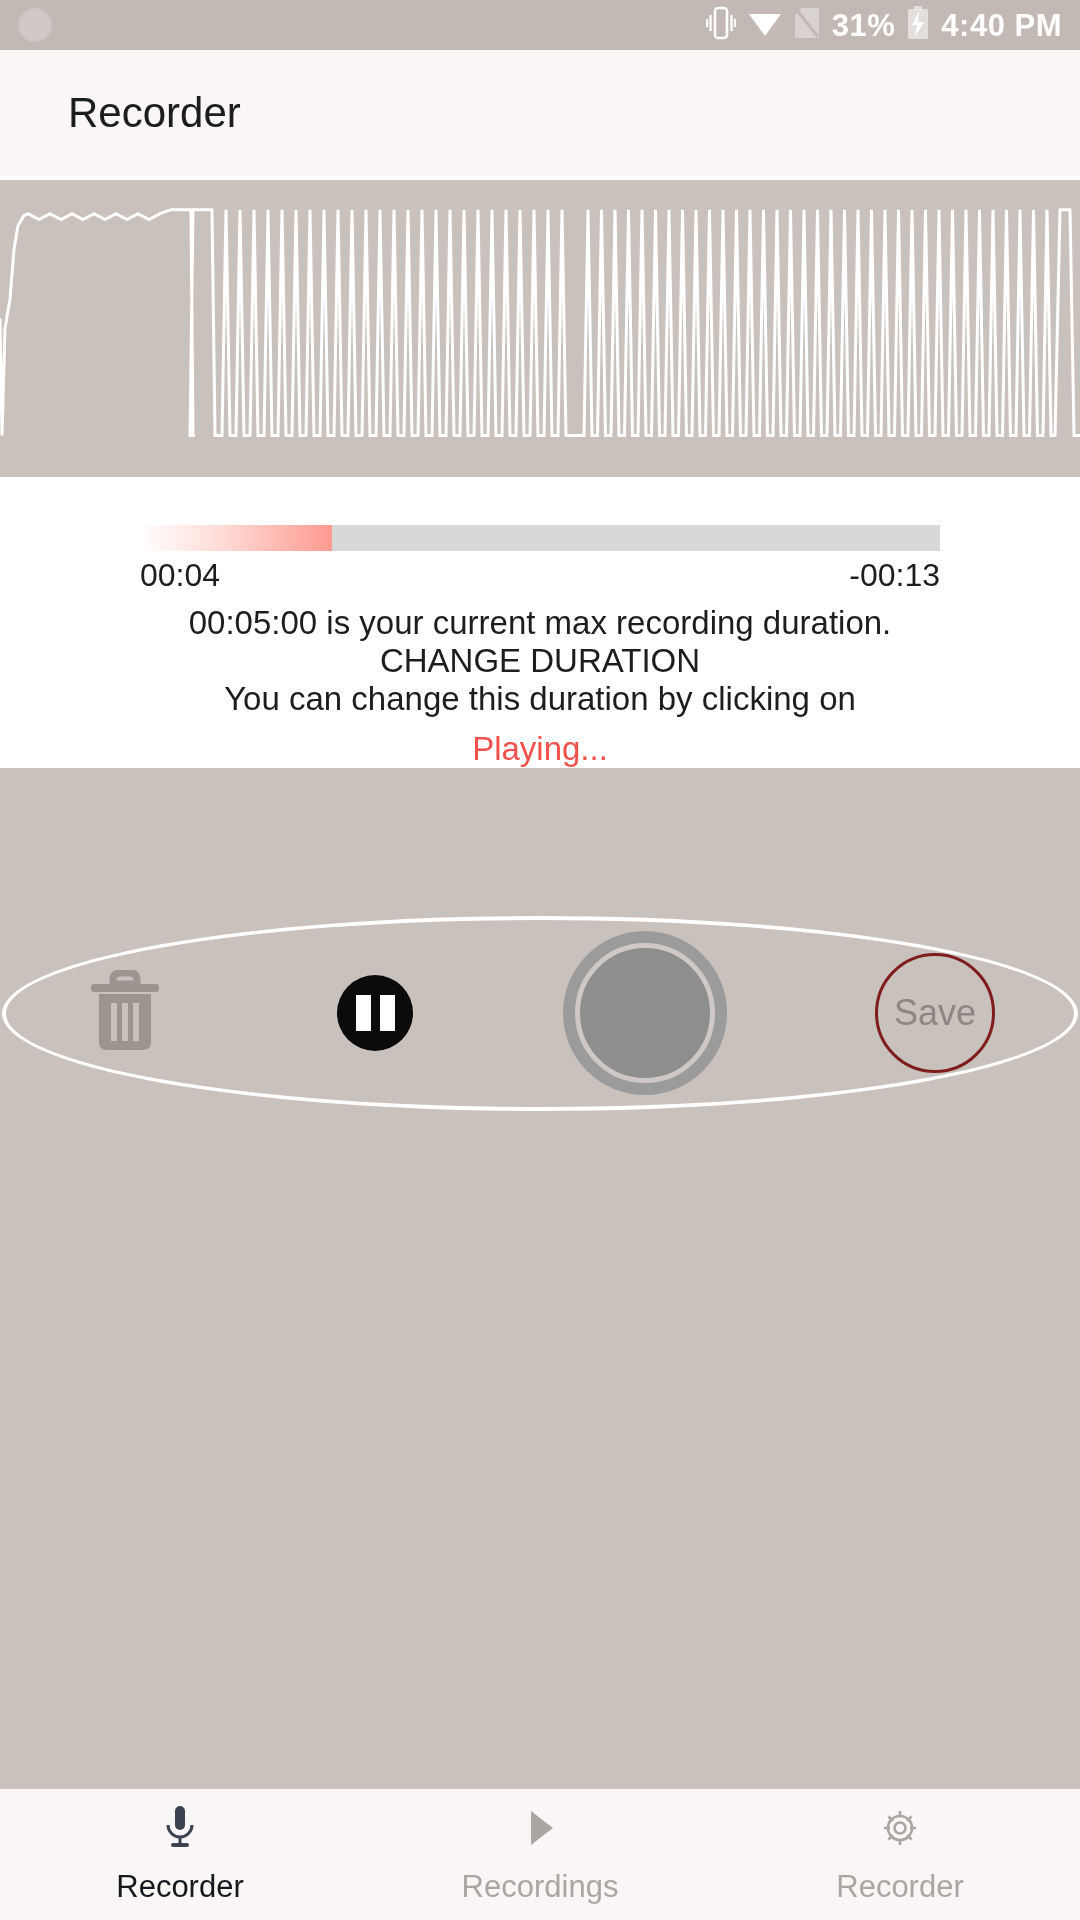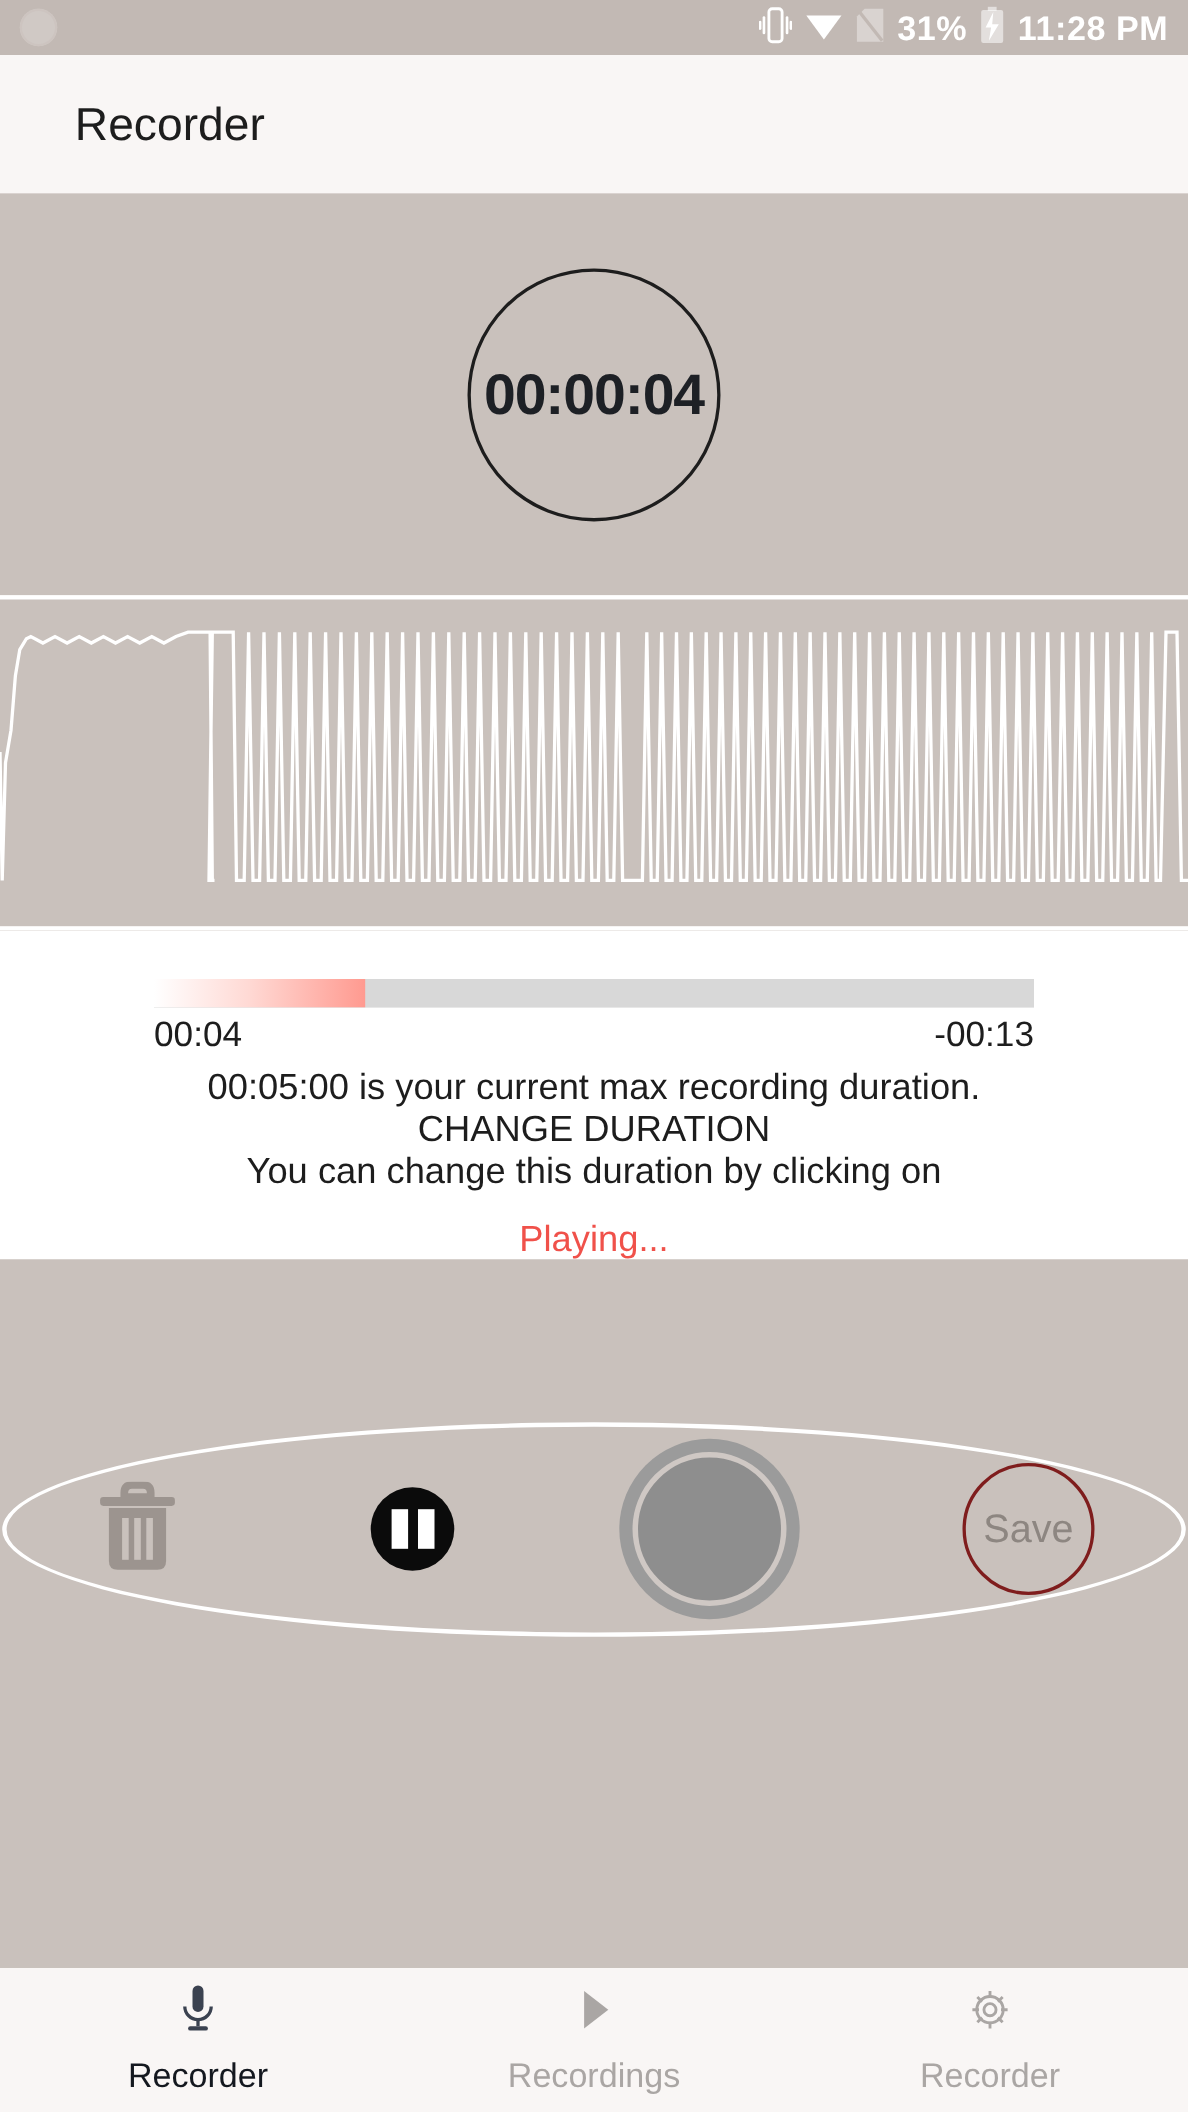--- a/index.html
+++ b/index.html
@@ -72,21 +72,21 @@
     background:linear-gradient(to right, #ffffff 0%, #ffd9d4 45%, #ff9a90 100%);
   }
   .time-row {
     padding:0 140px; display:flex; justify-content:space-between;
     margin-top:6px;
   }
   .time-lbl { font-size:32px; color:#1d1d1d; }
 
   .info-block { text-align:center; margin-top:10px; padding:0 44px; }
   .info-line { font-size:33px; color:#1d1d1d; line-height:1.15; }
-  .status-line { font-size:33px; color:#f0514a; margin-top:24px; }
+  .status-line { font-size:33px; color:#f0514a; margin-top:12px; }
 
   
   .controls-zone {
     flex:1 1 auto; background:#c9c1bc; position:relative;
   }
   .ellipse {
     position:absolute; left:2px; top:148px;
     width:1076px; height:195px;
     border:4px solid #ffffff; border-radius:50%;
   }
@@ -172,33 +172,28 @@
       <span class="sb-text">31%</span>
 
       <span class="icn">
         <svg width="22" height="34" viewBox="0 0 22 34">
           <rect x="7" y="0" width="8" height="4" fill="#ffffff" opacity=".55"></rect>
           <rect x="1" y="3" width="20" height="30" rx="2" fill="#ffffff" opacity=".55"></rect>
           <path d="M12 5 L5 19 L10 19 L8 31 L17 16 L11 16 Z" fill="#ffffff"></path>
         </svg>
       </span>
 
-      <span class="sb-text">11:28 PM</span>
+      <span class="sb-text">4:40 PM</span>
     </div>
   </div>
 
   <div class="appbar">
     <div class="appbar-title">Recorder</div>
   </div>
 
-  <div class="timer-zone">
-    <div class="timer-circle">
-      <div class="timer-text">00:00:04</div>
-    </div>
-  </div>
 
   <div class="wave-zone">
     <svg viewBox="0 0 1080 300" preserveAspectRatio="none">
       <polyline id="wavepath" fill="none" stroke="#ffffff" stroke-width="3" vector-effect="non-scaling-stroke" points="0.0,140.0 2.0,258.0 5.0,150.0 10.0,120.0 14.0,70.0 18.0,46.0 24.0,36.0 28.0,34.0 39.0,40.0 50.0,34.0 61.0,40.0 72.0,34.0 83.0,40.0 94.0,34.0 105.0,40.0 116.0,34.0 127.0,40.0 138.0,34.0 149.0,40.0 160.0,34.0 171.0,30.0 191.0,30.0 193.0,258.0 195.0,258.0 190.0,258.0 193.0,30.0 212.0,30.0 215.0,258.0 222.0,258.0 226.0,30.0 230.0,258.0 236.0,258.0 240.0,30.0 244.0,258.0 250.0,258.0 254.0,30.0 258.0,258.0 264.0,258.0 268.0,30.0 272.0,258.0 278.0,258.0 282.0,30.0 286.0,258.0 292.0,258.0 296.0,30.0 300.0,258.0 306.0,258.0 310.0,30.0 314.0,258.0 320.0,258.0 324.0,30.0 328.0,258.0 334.0,258.0 338.0,30.0 342.0,258.0 348.0,258.0 352.0,30.0 356.0,258.0 362.0,258.0 366.0,30.0 370.0,258.0 376.0,258.0 380.0,30.0 384.0,258.0 390.0,258.0 394.0,30.0 398.0,258.0 404.0,258.0 408.0,30.0 412.0,258.0 418.0,258.0 422.0,30.0 426.0,258.0 432.0,258.0 436.0,30.0 440.0,258.0 446.0,258.0 450.0,30.0 454.0,258.0 460.0,258.0 464.0,30.0 468.0,258.0 474.0,258.0 478.0,30.0 482.0,258.0 488.0,258.0 492.0,30.0 496.0,258.0 502.0,258.0 506.0,30.0 510.0,258.0 516.0,258.0 520.0,30.0 524.0,258.0 530.0,258.0 534.0,30.0 538.0,258.0 544.0,258.0 548.0,30.0 552.0,258.0 558.0,258.0 562.0,30.0 566.0,258.0 572.0,258.0 582.0,258.0 584.0,258.0 588.0,30.0 592.0,258.0 597.5,258.0 601.5,30.0 605.5,258.0 611.0,258.0 615.0,30.0 619.0,258.0 624.5,258.0 628.5,30.0 632.5,258.0 638.0,258.0 642.0,30.0 646.0,258.0 651.5,258.0 655.5,30.0 659.5,258.0 665.0,258.0 669.0,30.0 673.0,258.0 678.5,258.0 682.5,30.0 686.5,258.0 692.0,258.0 696.0,30.0 700.0,258.0 705.5,258.0 709.5,30.0 713.5,258.0 719.0,258.0 723.0,30.0 727.0,258.0 732.5,258.0 736.5,30.0 740.5,258.0 746.0,258.0 750.0,30.0 754.0,258.0 759.5,258.0 763.5,30.0 767.5,258.0 773.0,258.0 777.0,30.0 781.0,258.0 786.5,258.0 790.5,30.0 794.5,258.0 800.0,258.0 804.0,30.0 808.0,258.0 813.5,258.0 817.5,30.0 821.5,258.0 827.0,258.0 831.0,30.0 835.0,258.0 840.5,258.0 844.5,30.0 848.5,258.0 854.0,258.0 858.0,30.0 862.0,258.0 867.5,258.0 871.5,30.0 875.5,258.0 881.0,258.0 885.0,30.0 889.0,258.0 894.5,258.0 898.5,30.0 902.5,258.0 908.0,258.0 912.0,30.0 916.0,258.0 921.5,258.0 925.5,30.0 929.5,258.0 935.0,258.0 939.0,30.0 943.0,258.0 948.5,258.0 952.5,30.0 956.5,258.0 962.0,258.0 966.0,30.0 970.0,258.0 975.5,258.0 979.5,30.0 983.5,258.0 989.0,258.0 993.0,30.0 997.0,258.0 1002.5,258.0 1006.5,30.0 1010.5,258.0 1016.0,258.0 1020.0,30.0 1024.0,258.0 1029.5,258.0 1033.5,30.0 1037.5,258.0 1043.0,258.0 1047.0,30.0 1051.0,258.0 1055.0,258.0 1060.0,30.0 1070.0,30.0 1074.0,258.0 1080.0,258.0"></polyline>
     </svg>
   </div>
 
   <div class="mid-zone">
 
     <div class="progress-row">

